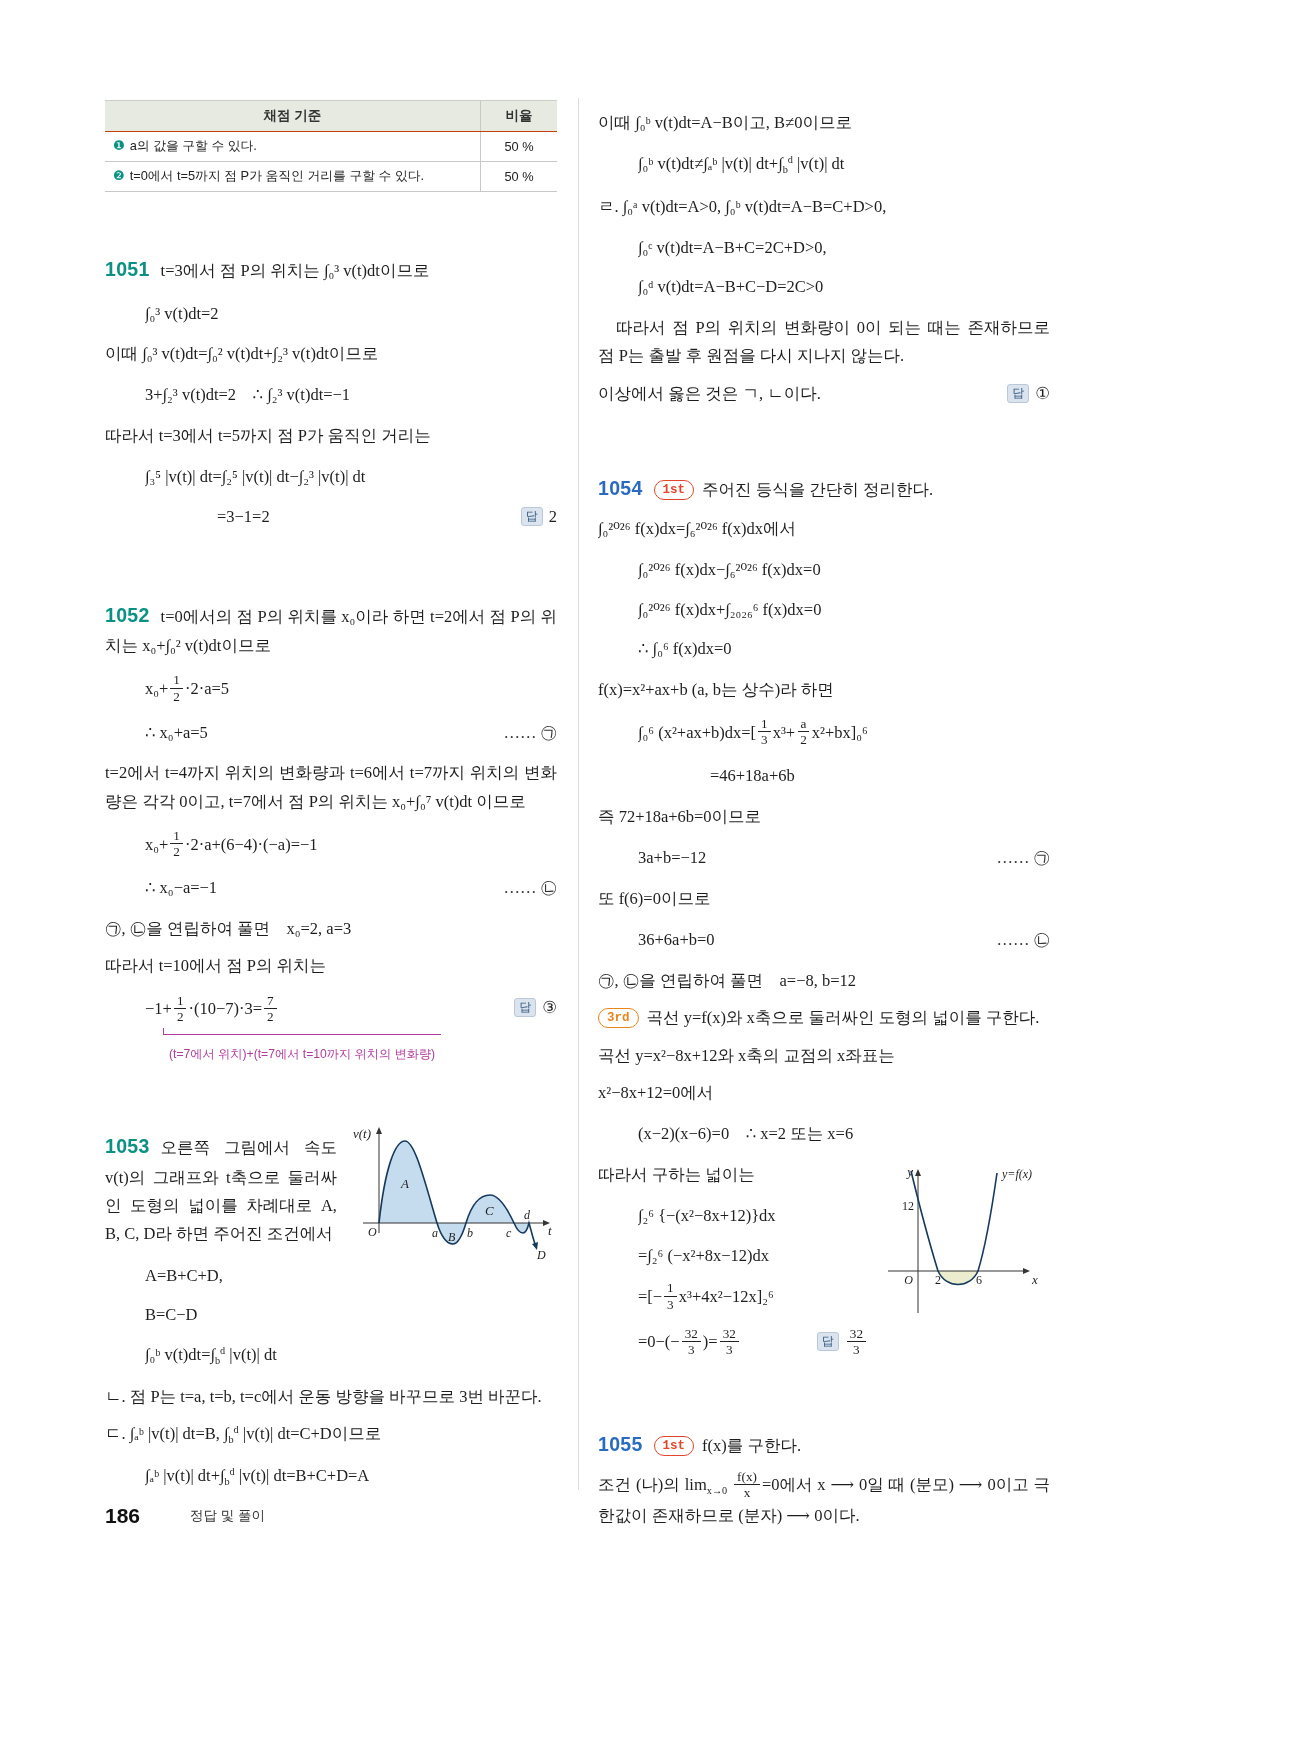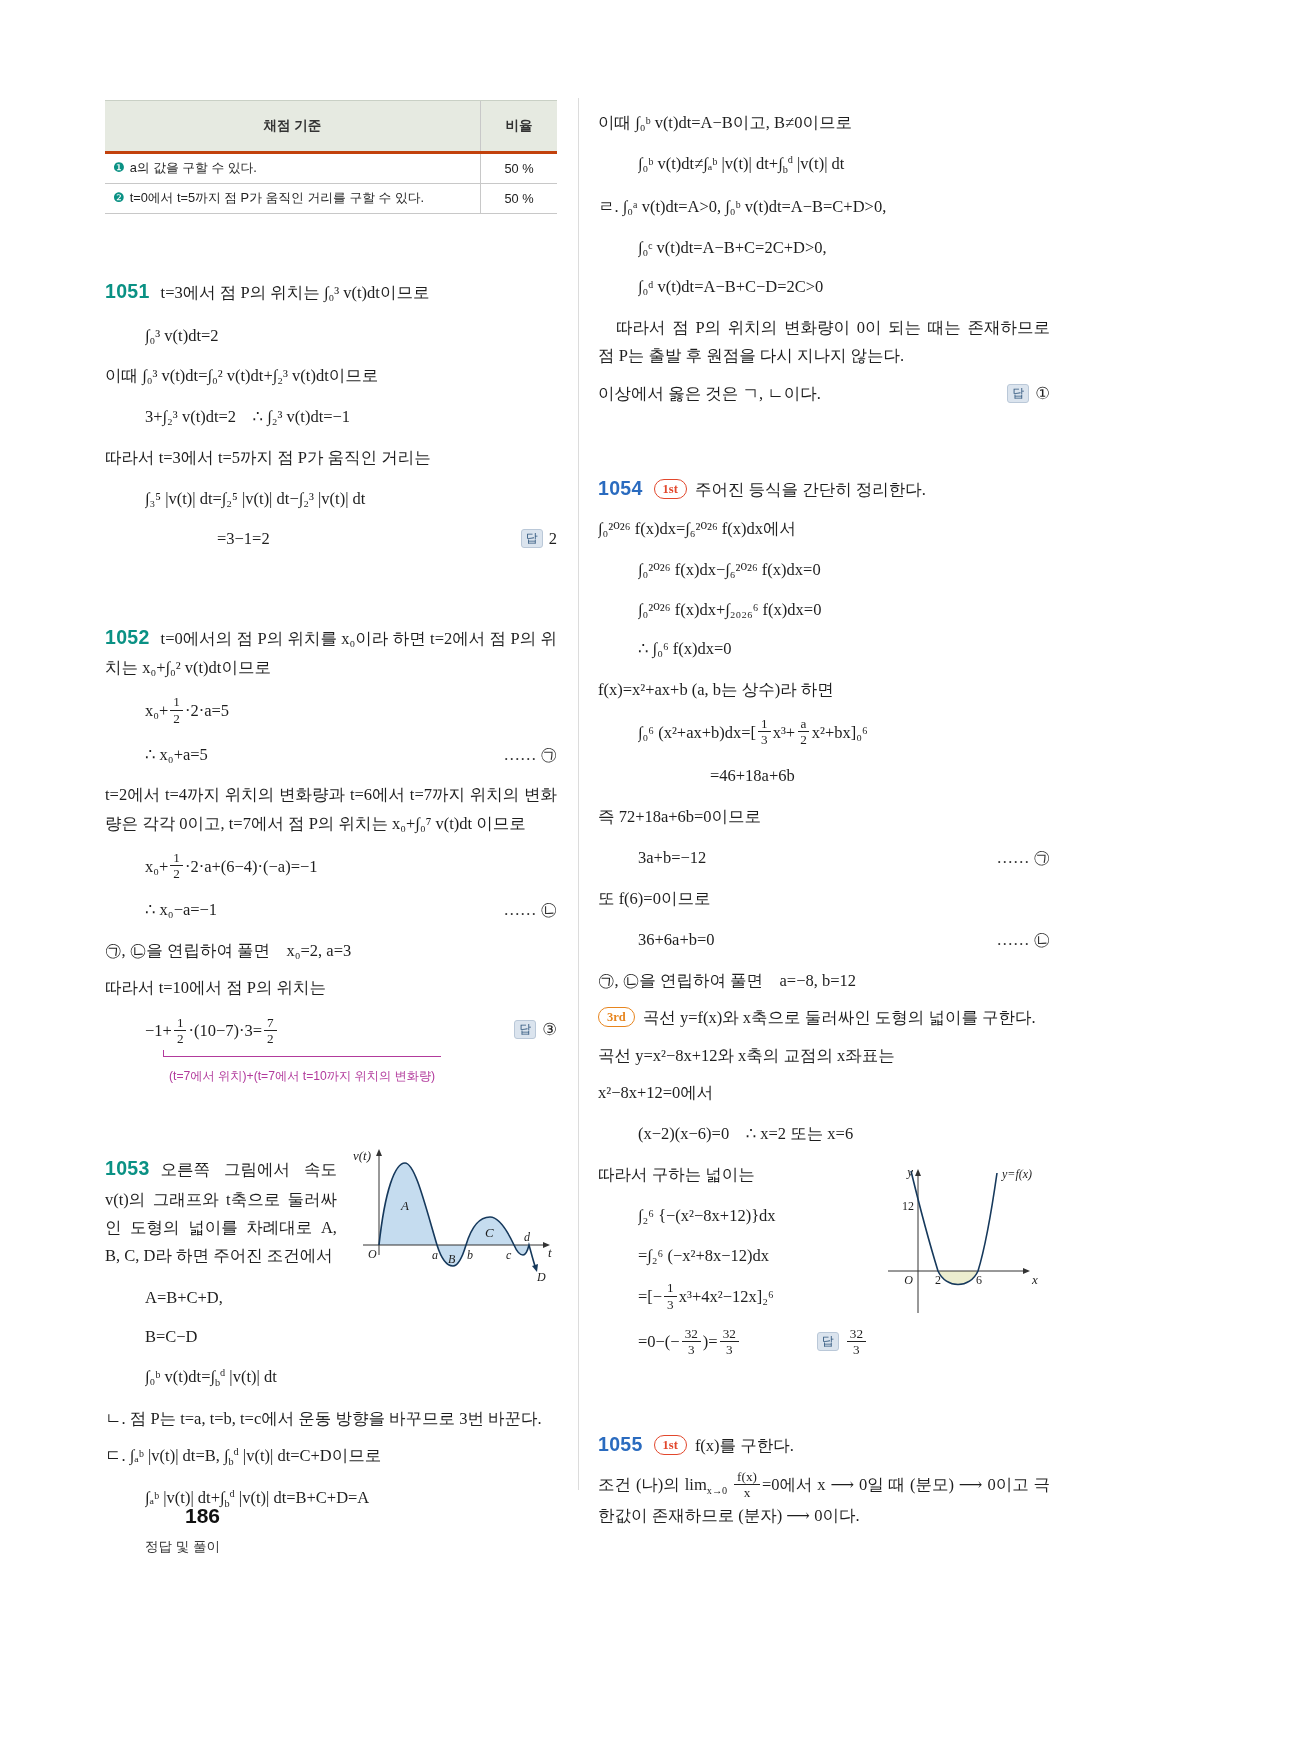--- a/index.html
+++ b/index.html
@@ -6,56 +6,56 @@
   body{width:1299px;height:1754px;position:relative;overflow:hidden;
        font-family:"Liberation Serif","DejaVu Serif",serif;color:#1e1e1e;}
   .col{position:absolute;top:100px;width:452px;}
   #col-left{left:105px;}
   #col-right{left:598px;}
   #divider{position:absolute;left:578px;top:98px;width:1px;height:1392px;background:#dcdcdc;}
 
   
   .rubric{width:100%;border-collapse:collapse;margin:0 0 52px 0;font-family:"Liberation Sans","DejaVu Sans",sans-serif;}
   .rubric th{background:#e6eae1;font-size:13.5px;font-weight:bold;color:#333;
-             padding:16px 6px;border-top:1px solid #c9d0c5;border-bottom:3px solid #c2410c;text-align:center;}
+             padding:6px 6px;border-top:1px solid #c9d0c5;border-bottom:1px solid #c2410c;text-align:center;}
   .rubric td{font-size:12.8px;color:#222;padding:6px 8px;border-bottom:1px solid #c8c8c8;}
   .rubric .ratio{width:60px;text-align:center;border-left:1px solid #c8c8c8;}
   .rubric .bullet{color:#0a9184;margin-right:5px;font-size:13px;}
 
   
   .block{margin-bottom:46px;overflow:hidden;}
   .para{margin:9px 0;font-size:16.5px;line-height:1.72;text-align:justify;overflow:hidden;}
   .para.ind{text-indent:18px;}
   .para.hang{padding-left:24px;text-indent:-24px;}
   .ln{margin:14px 0 14px 40px;font-size:16.5px;line-height:1.55;overflow:hidden;}
   .ln.i2{margin-left:112px;}
   .pnum{font-weight:bold;font-size:19.5px;margin-right:11px;font-family:"Liberation Sans","DejaVu Sans",sans-serif;letter-spacing:.3px;}
   .badge{display:inline-block;border:1.5px solid;border-radius:11px;padding:0 8px;font-size:12.5px;line-height:1.45;
-         font-weight:bold;margin-right:8px;font-family:Liberation Serif, serif;vertical-align:2px;}
+         font-weight:bold;margin-right:8px;font-family:Liberation Mono, monospace;vertical-align:2px;}
   .rt{float:right;color:#333;margin-left:10px;}
   .aw{float:right;margin-left:10px;white-space:nowrap;}
   .ab{display:inline-block;background:#dbe4ee;color:#33597f;border:1px solid #bac8d8;border-radius:3px;
       font-size:12px;line-height:1.4;padding:0 4px;margin-right:6px;vertical-align:2px;
       font-family:"Liberation Sans","DejaVu Sans",sans-serif;}
   .note{color:#b23a9c;font-size:12.2px;margin:-6px 0 12px 58px;font-family:"Liberation Sans","DejaVu Sans",sans-serif;}
   .note .nb{position:relative;display:inline-block;border-top:1px solid currentColor;padding:11px 6px 0 6px;}
   .note .nb::before{content:"";position:absolute;left:0;top:-7px;width:1px;height:7px;background:currentColor;}
 
   
   sub,sup{font-size:.62em;}
   .fr{display:inline-flex;flex-direction:column;align-items:center;vertical-align:middle;
       line-height:1.15;font-size:.8em;margin:0 2px;transform:translateY(-2px);text-align:center;}
   .fr .fn{border-bottom:1px solid #222;padding:0 3px;}
   .fr .fd{padding:0 3px;}
   .fig{float:right;margin:2px 0 8px 12px;}
   .fig text{fill:#1e1e1e;font-family:"Liberation Serif","DejaVu Serif",serif;}
   .fig .it{font-style:italic;}
 
   
-  #footer{position:absolute;left:105px;top:1504px;display:flex;align-items:flex-end;gap:10px;flex-direction:column;}
+  #footer{position:absolute;left:105px;top:1504px;display:flex;align-items:center;gap:10px;}
   #footer .pg{font-size:21px;font-weight:bold;font-family:"Liberation Sans","DejaVu Sans",sans-serif;color:#111;}
   #footer .lbl{font-size:13.5px;color:#333;font-family:"Liberation Sans","DejaVu Sans",sans-serif;margin-left:40px;}
 </style>
 </head>
 <body>
 
 <div class="page">
 
   <div id="col-left" class="col">
     <table class="rubric">

